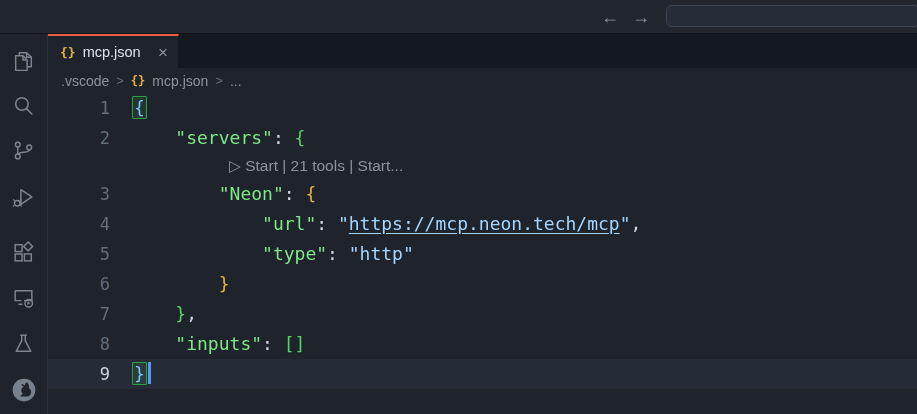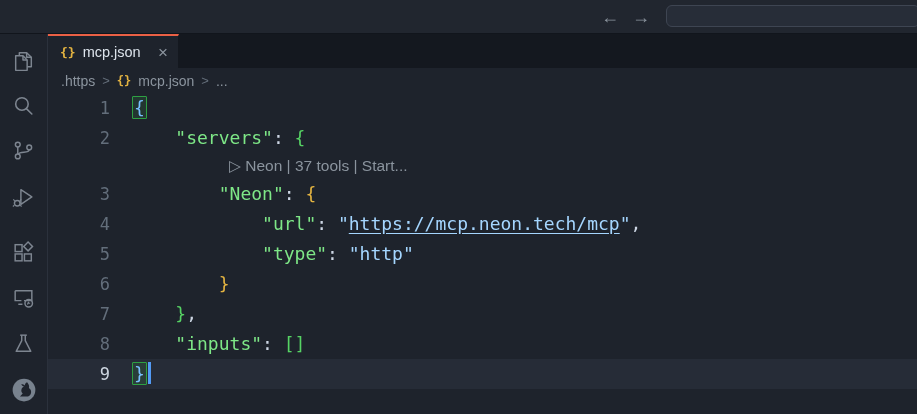--- a/index.html
+++ b/index.html
@@ -133,39 +133,39 @@
 
   <div class="editor-col">
     <div class="tabstrip">
       <div class="tab">
         <span class="json-glyph">{}</span>
         <span class="tab-label">mcp.json</span>
         <span class="tab-close">×</span>
       </div>
     </div>
     <div class="breadcrumb">
-        <span>.https</span>
+        <span>.vscode</span>
         <span class="crumb-sep">&gt;</span>
         <span class="json-glyph">{}</span>
         <span>mcp.json</span>
         <span class="crumb-sep">&gt;</span>
         <span>...</span>
       </div>
     <div class="code-area">
         <div class="code-row">
           <div class="gutter">1</div>
           <div class="code-text"><span class="bracket-match" style="color: rgb(121, 192, 255); border-color: rgb(46, 160, 67);">{</span></div>
         </div>
         <div class="code-row">
           <div class="gutter">2</div>
           <div class="code-text"><span style="color: rgb(205, 214, 228);">    </span><span style="color: rgb(126, 231, 135);">"servers"</span><span style="color: rgb(205, 214, 228);">: </span><span style="color: rgb(86, 211, 100);">{</span></div>
         </div>
         <div class="codelens-row">
           <div class="gutter"></div>
-          <div class="codelens"><span class="lens-link">▷ Neon</span><span> | </span><span class="lens-link">37 tools</span><span> | </span><span class="lens-link">Start...</span></div>
+          <div class="codelens"><span class="lens-link">▷ Start</span><span> | </span><span class="lens-link">21 tools</span><span> | </span><span class="lens-link">Start...</span></div>
         </div>
         <div class="code-row">
           <div class="gutter">3</div>
           <div class="code-text"><span style="color: rgb(205, 214, 228);">        </span><span style="color: rgb(126, 231, 135);">"Neon"</span><span style="color: rgb(205, 214, 228);">: </span><span style="color: rgb(227, 179, 65);">{</span></div>
         </div>
         <div class="code-row">
           <div class="gutter">4</div>
           <div class="code-text"><span style="color: rgb(205, 214, 228);">            </span><span style="color: rgb(126, 231, 135);">"url"</span><span style="color: rgb(205, 214, 228);">: </span><span style="color: rgb(165, 214, 255);">"</span><span class="link" style="color: rgb(165, 214, 255);">https://mcp.neon.tech/mcp</span><span style="color: rgb(165, 214, 255);">"</span><span style="color: rgb(205, 214, 228);">,</span></div>
         </div>
         <div class="code-row">

